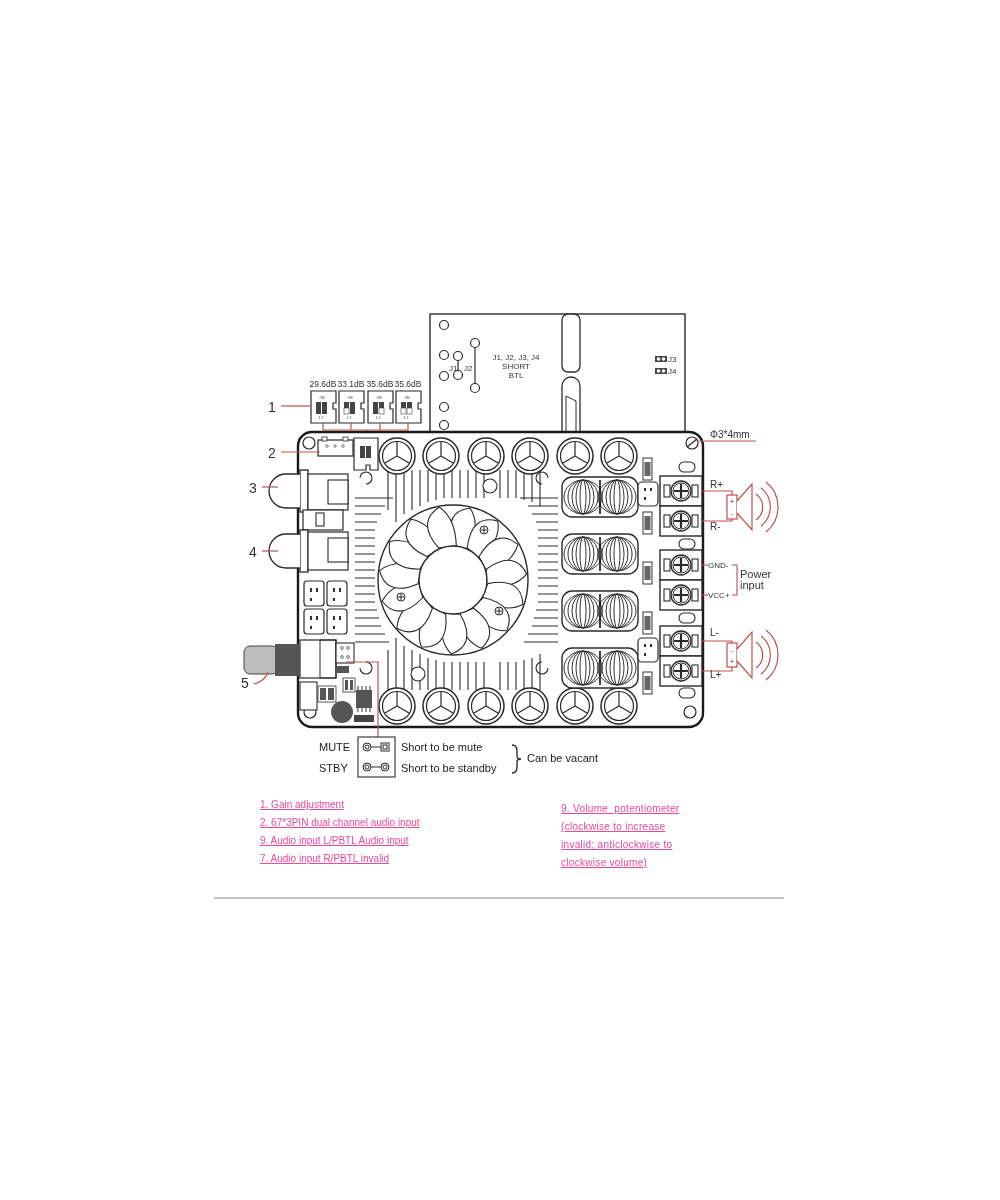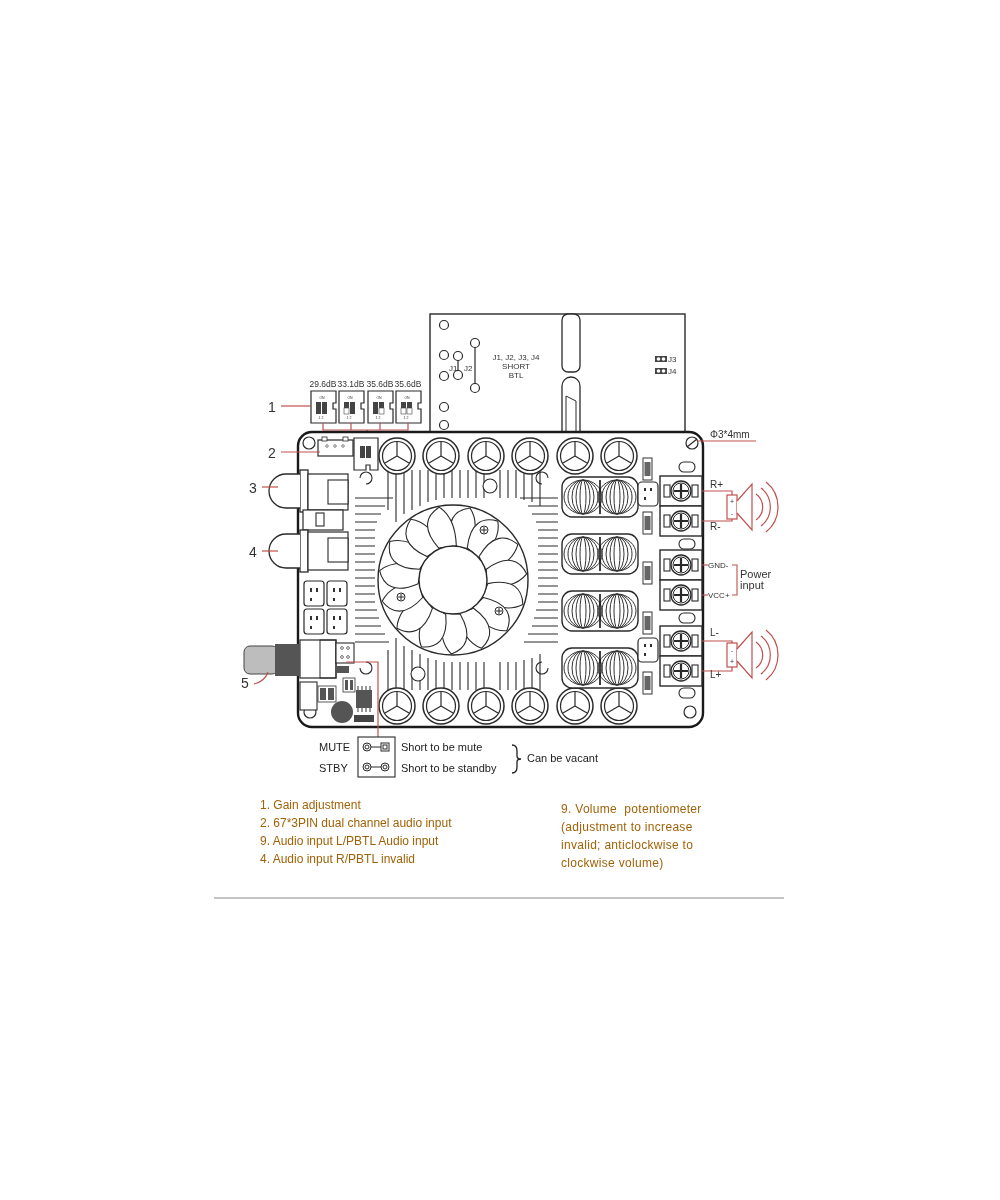--- a/index.html
+++ b/index.html
@@ -1,20 +1,20 @@
 <!DOCTYPE html>
 <html><head>
 <meta charset="utf-8">
 <style>
   html, body { margin:0; padding:0; background:#ffffff; }
   body { width:1000px; height:1200px; position:relative; overflow:hidden;
          font-family:"Liberation Sans", sans-serif; color:#222; }
   #diagram { position:absolute; left:0; top:0; width:1000px; height:1200px; }
   .svgtxt { font-family:"Liberation Sans", sans-serif; }
-  .legend { position:absolute; font-size:12px; line-height:18px; color:#a16207; }
+  .legend { position:absolute; font-size:10px; line-height:18px; color:#ec4899;text-decoration:underline; }
   .legend div { white-space:nowrap; }
   #legend-left { left:260px; top:796px; }
   #legend-right { left:561px; top:800px; letter-spacing:0.3px; }
   #divider { position:absolute; left:214px; top:897px; width:570px; height:2px; background:#c4c4c4; }
 </style>
 </head>
 <body>
 
 <svg id="diagram" width="1000" height="1200" viewBox="0 0 1000 1200" xmlns="http://www.w3.org/2000/svg">
   <defs>
@@ -400,21 +400,21 @@
     <text class="svgtxt" x="401" y="772" font-size="11" fill="#222">Short to be standby</text>
     <path d="M512 745 q5 0 5 6 v5 q0 3 4 3 q-4 0 -4 3 v5 q0 6 -5 6" fill="none" stroke="#222" stroke-width="1.3"></path>
     <text class="svgtxt" x="527" y="762" font-size="11" fill="#222">Can be vacant</text>
   </g>
 </svg>
 
 <div id="legend-left" class="legend">
   <div>1. Gain adjustment</div>
   <div>2. 67*3PIN dual channel audio input</div>
   <div>9. Audio input L/PBTL Audio input</div>
-  <div>4. Audio input R/PBTL invalid</div>
+  <div>7. Audio input R/PBTL invalid</div>
 </div>
 <div id="legend-right" class="legend">
   <div style="white-space:pre">9. Volume  potentiometer</div>
-  <div>(adjustment to increase</div>
+  <div>(clockwise to increase</div>
   <div>invalid; anticlockwise to</div>
   <div>clockwise volume)</div>
 </div>
 <div id="divider"></div>
 
 </body></html>

